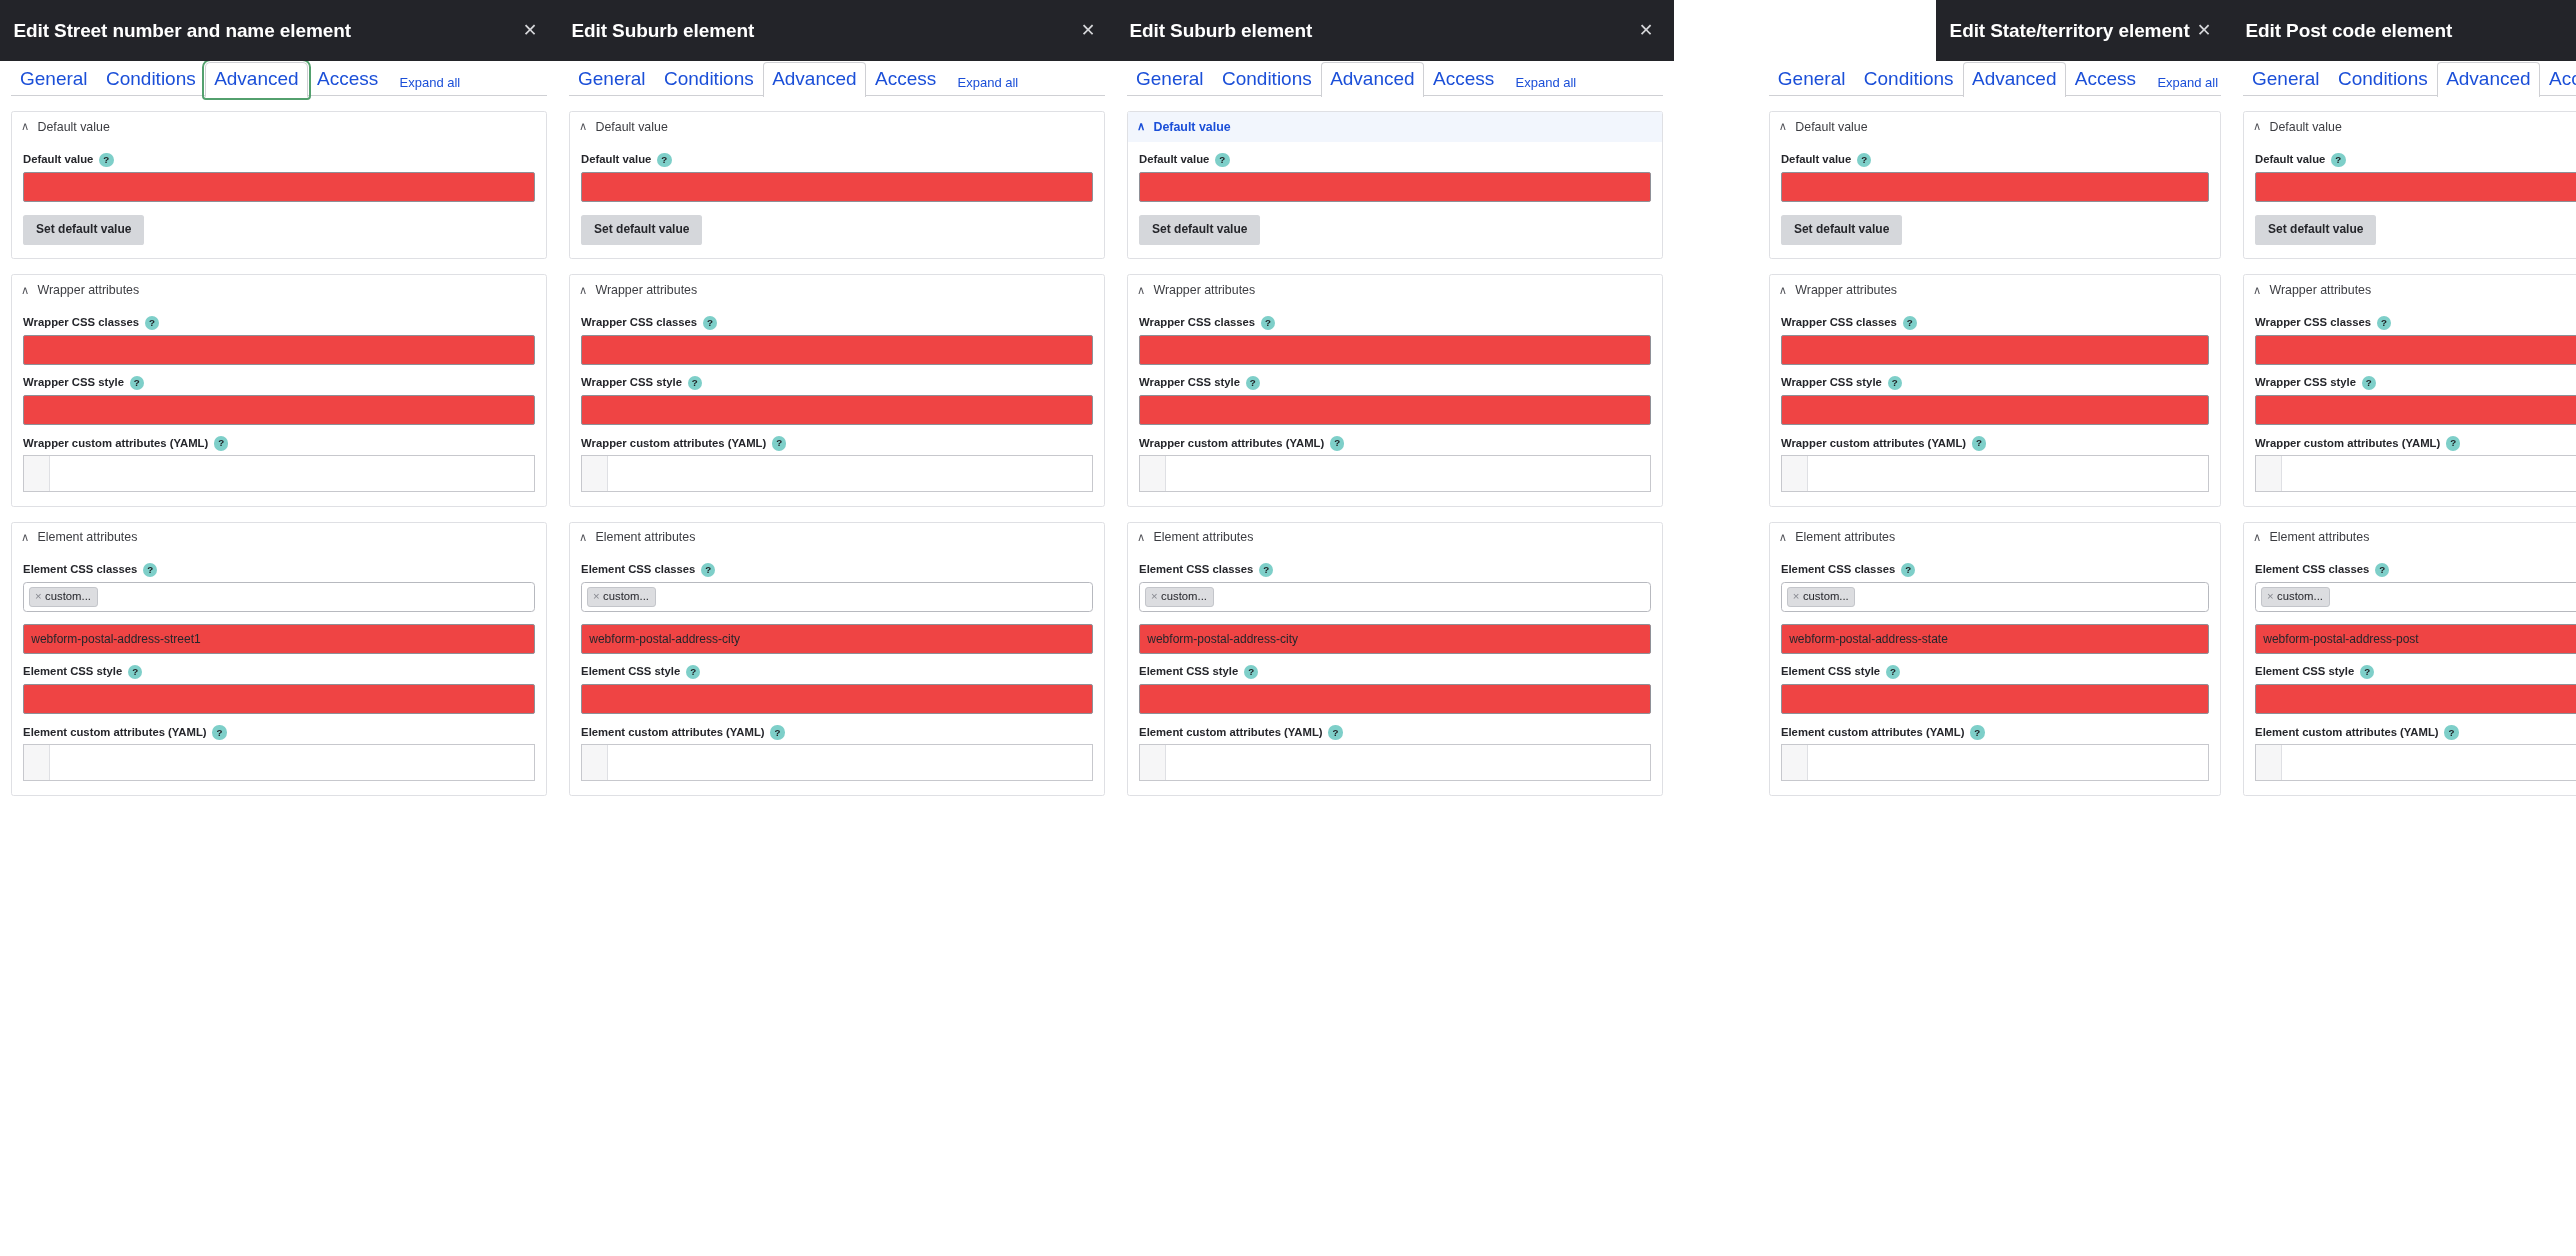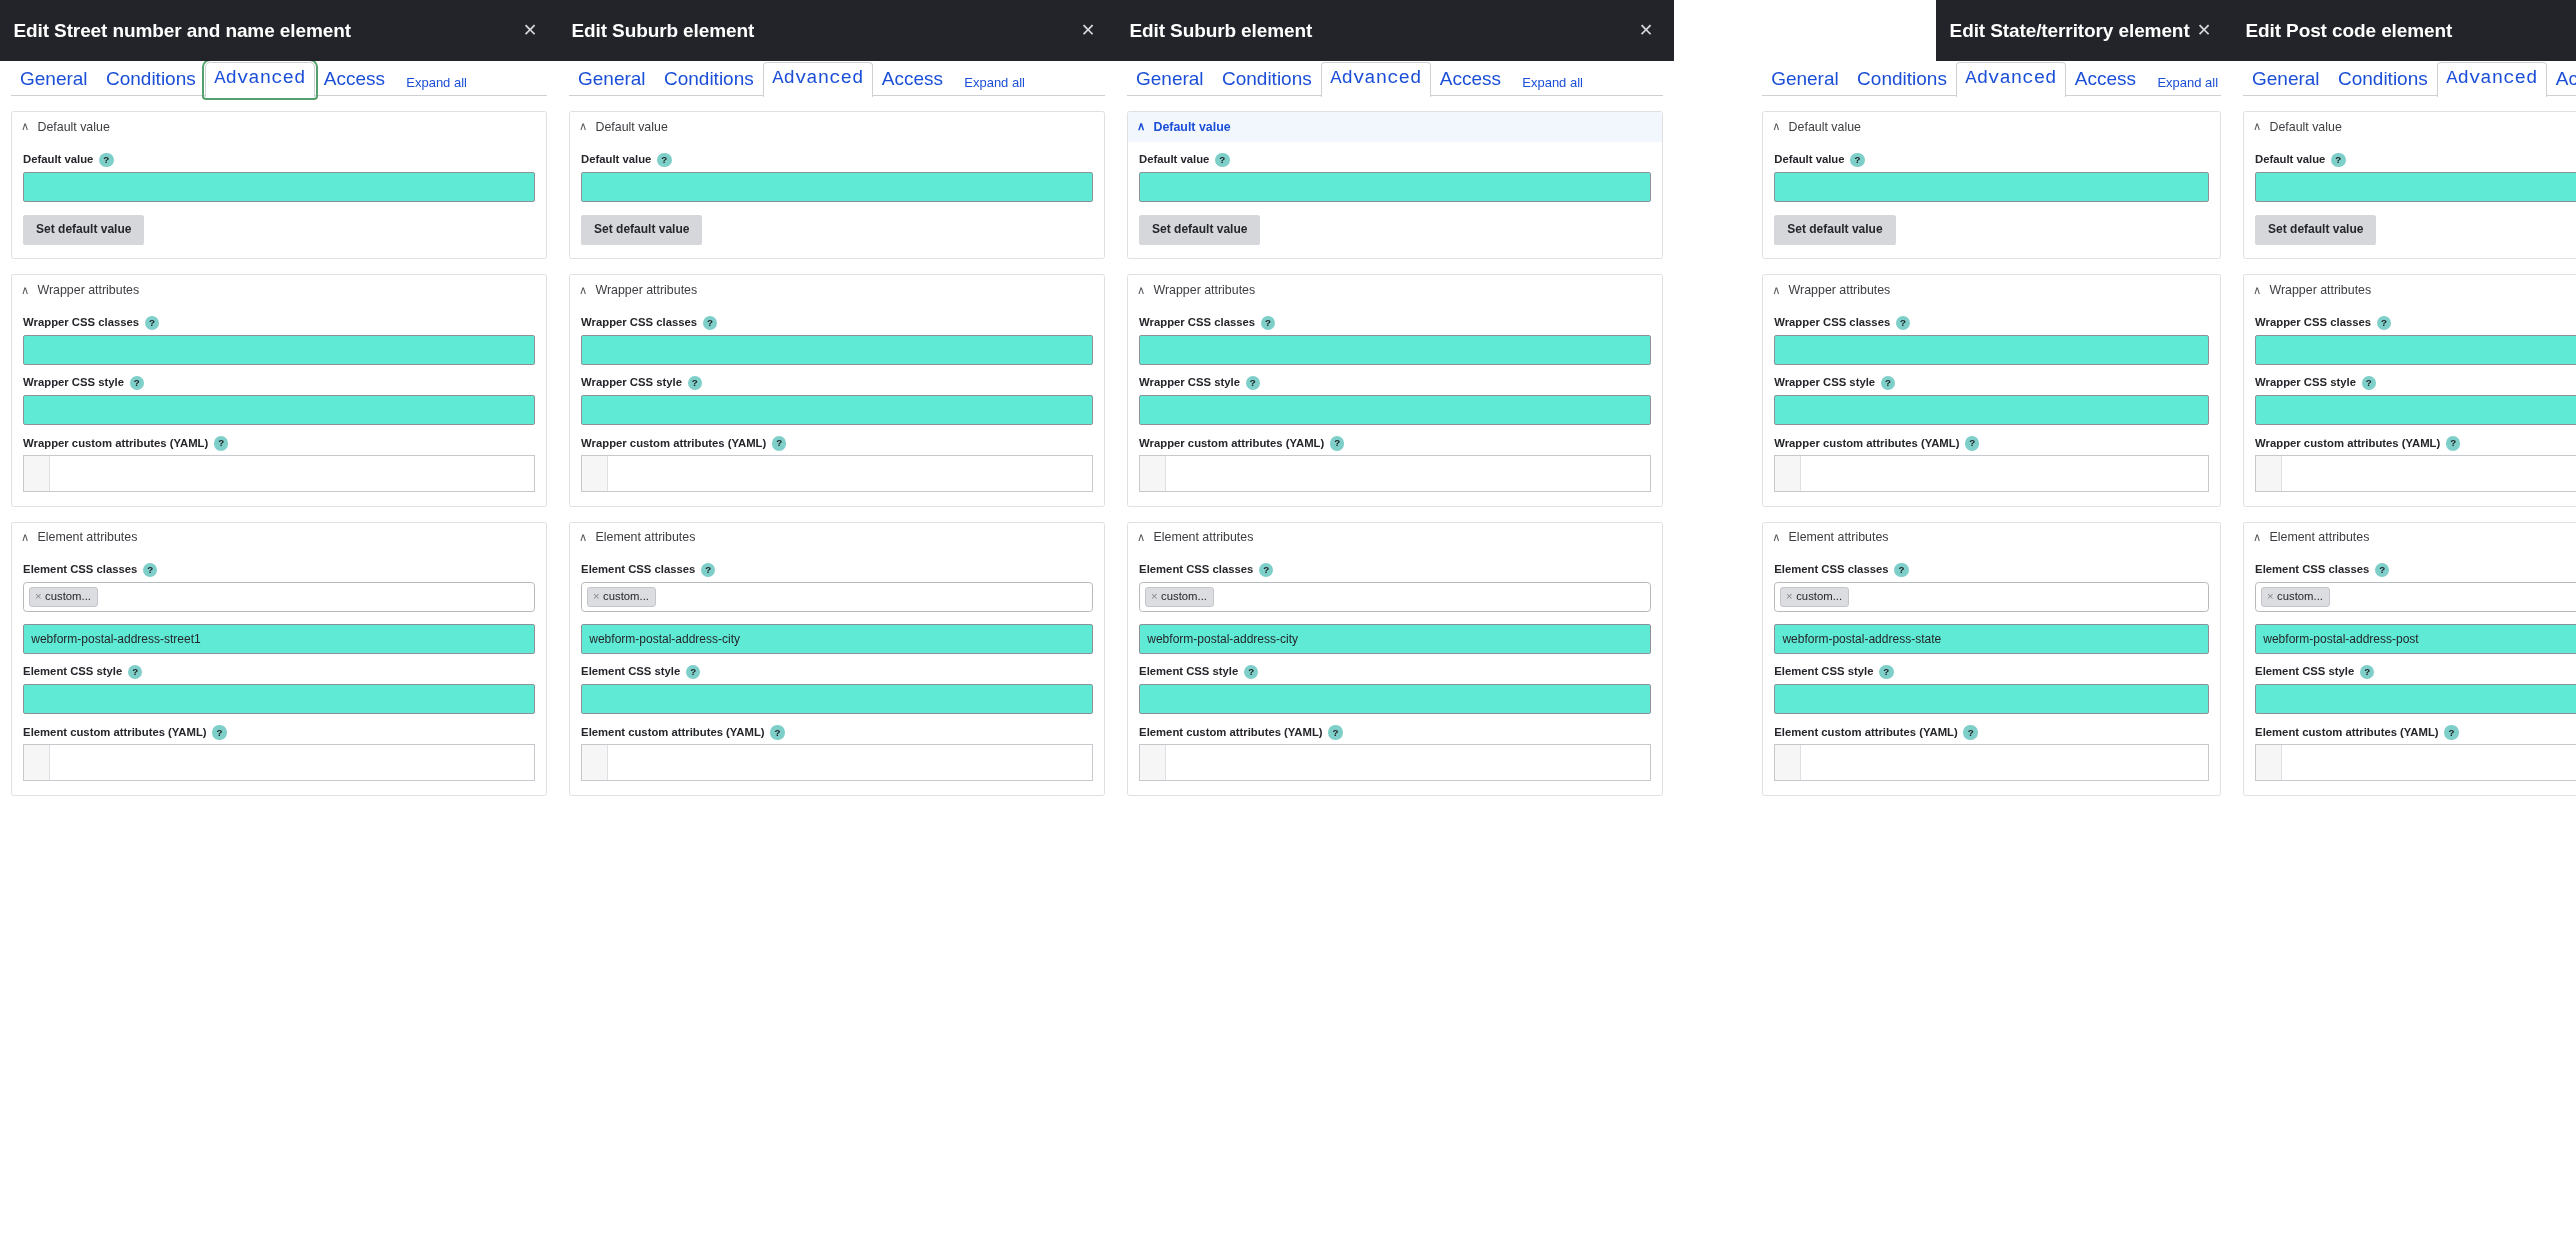--- a/index.html
+++ b/index.html
@@ -98,21 +98,20 @@
     background: transparent;
     border: 1px solid transparent;
     border-bottom: none;
     border-radius: 4.1px 4.1px 0 0;
   }
   .tab.active {
     background: #ffffff;
     border-color: #cfd0d4;
     margin-bottom: -1px;
     padding-bottom: 6.2px;
-    font-family: Liberation Mono, monospace;
   }
   .tab.active.focused {
     outline: 2.1px solid #53a06e;
     outline-offset: 1px;
     border-radius: 5.2px 5.2px 1px 1px;
   }
   .expand-all {
     margin-left: 9px;
     margin-bottom: -1px;
     padding: 4.1px 3.1px 6.2px 3.1px;
@@ -188,21 +187,21 @@
     cursor: pointer;
     line-height: 1;
   }
 
   .text-input {
     display: block;
     width: 100%;
     height: 30px;
     border: 1px solid #8e9097;
     border-radius: 2.1px;
-    background: #5eead4;
+    background: #ef4444;
     font-family: "Liberation Sans", sans-serif;
     font-size: 12px;
     color: #25262b;
     padding: 0 7.2px;
     outline: none;
   }
   .text-input::placeholder { color: #8e9097; }
 
   
   .chips-field {

